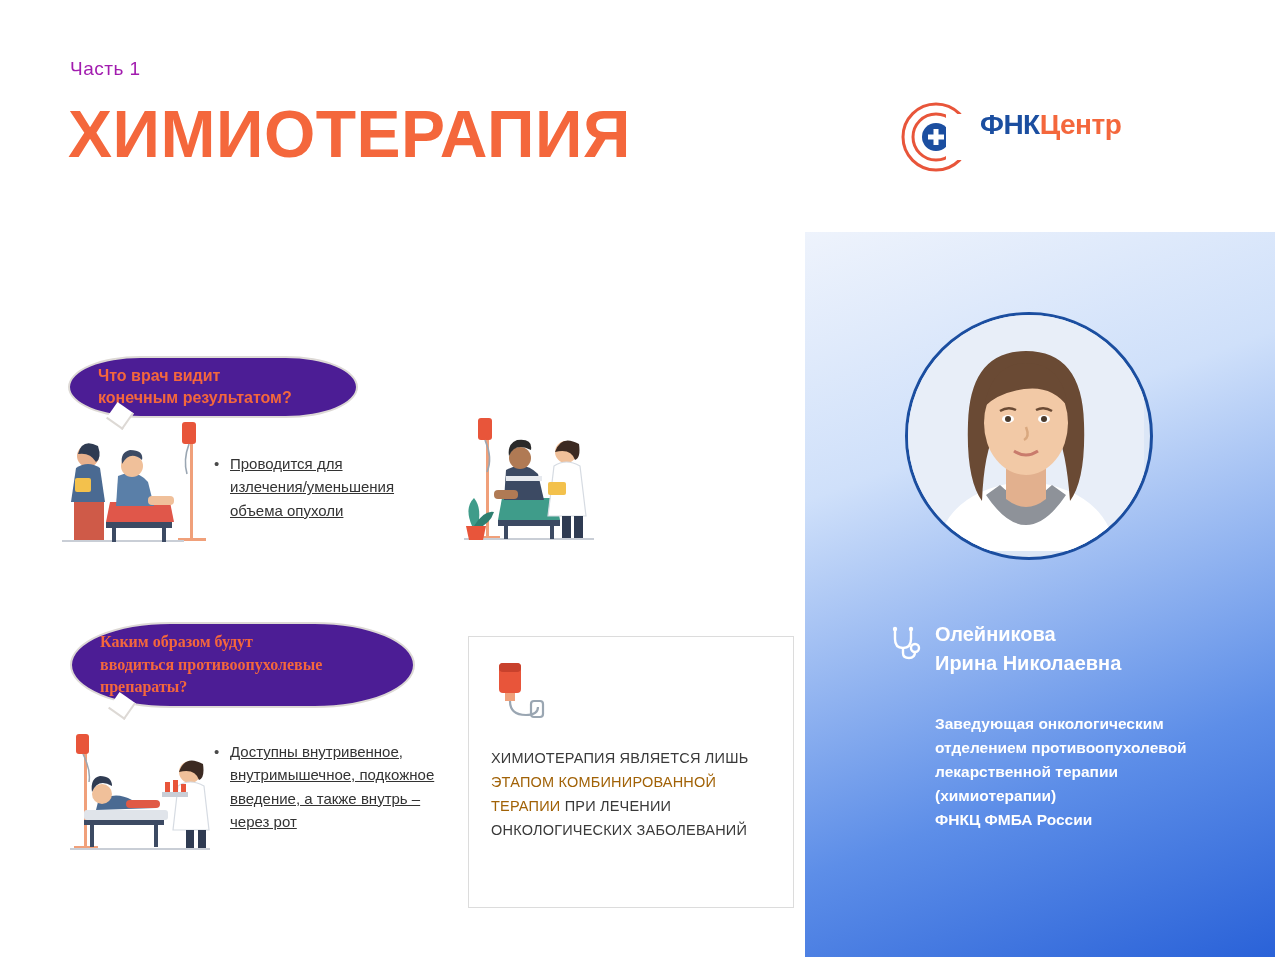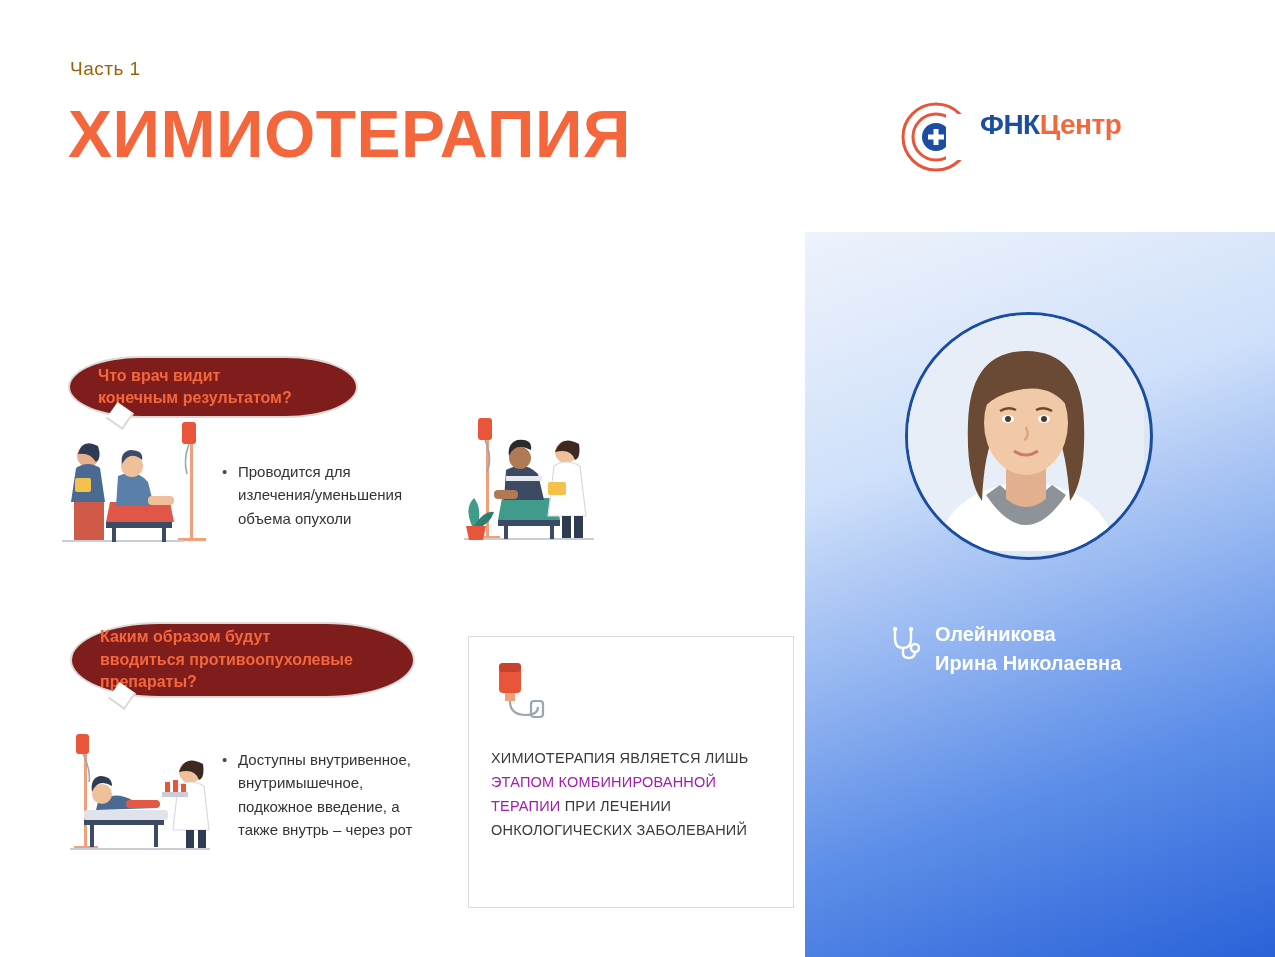--- a/index.html
+++ b/index.html
@@ -20,21 +20,21 @@
   .slide {
     position: absolute;
     inset: 0;
   }
 
   .part-label {
     position: absolute;
     left: 70px;
     top: 58px;
     font-size: 19px;
-    color: #a16207;
+    color: #a21caf;
     letter-spacing: 0.5px;
   }
 
   .main-title {
     position: absolute;
     left: 68px;
     top: 100px;
     font-size: 66px;
     font-weight: bold;
     color: #f4673c;
@@ -51,21 +51,21 @@
     font-weight: bold;
     line-height: 1.45;
     color: #1b1b1b;
     letter-spacing: 0.2px;
   }
   .subtitle .hl { color: #f4673c; }
 
   
   .bubble {
     position: absolute;
-    background: #7f1d1d;
+    background: #4c1d95;
     border: 2px solid #ddd9d5;
     border-radius: 140px / 60px;
     box-sizing: border-box;
     display: flex;
     align-items: center;
     padding: 10px 28px;
   }
   .bubble-text {
     font-size: 16px;
     font-weight: bold;
@@ -80,34 +80,35 @@
     background: #ffffff;
     border-right: 2px solid #ddd9d5;
     border-bottom: 2px solid #ddd9d5;
     transform: rotate(35deg);
     bottom: -10px;
     left: 40px;
   }
 
   #bubble-1 { left: 68px;  top: 356px; width: 290px; height: 62px; }
   #bubble-2 { left: 455px; top: 356px; width: 280px; height: 62px; }
-  #bubble-3 { left: 70px;  top: 622px; width: 345px; height: 76px; }
+  #bubble-3 { left: 70px;  top: 622px; width: 345px; height: 86px; font-family: Liberation Serif, serif; }
 
   
   .bullets {
     position: absolute;
     font-size: 15px;
     line-height: 1.55;
     color: #333;
   }
   .bullets li { margin-bottom: 2px; }
   .bullets ul {
-    margin: 8px;
+    margin: 0;
     padding-left: 18px;
     list-style: none;
+    text-decoration: underline;
   }
   .bullets li {
     position: relative;
   }
   .bullets li::before {
     content: "•";
     position: absolute;
     left: -16px;
     top: 0;
     color: #4a4a4a;
@@ -143,21 +144,21 @@
   .info-text {
     position: absolute;
     left: 22px;
     top: 110px;
     right: 18px;
     font-size: 14.5px;
     line-height: 1.65;
     color: #3a3a3a;
     letter-spacing: 0.2px;
   }
-  .info-text .accent { color: #a21caf; }
+  .info-text .accent { color: #a16207; }
 
   
   .logo {
     position: absolute;
     left: 898px;
     top: 100px;
     width: 290px;
     height: 75px;
   }
   .logo-text {
@@ -405,14 +406,21 @@
     <circle cx="27" cy="22" r="4" stroke="#ffffff" stroke-width="2.4" fill="none"></circle>
     <circle cx="7" cy="3" r="2.2" fill="#ffffff"></circle>
     <circle cx="23" cy="3" r="2.2" fill="#ffffff"></circle>
   </svg>
 
   <div class="doctor-name">
     <span>Олейникова</span><br>
     <span>Ирина Николаевна</span>
   </div>
 
+  <div class="doctor-role">
+    <span>Заведующая онкологическим</span><br>
+    <span>отделением противоопухолевой</span><br>
+    <span>лекарственной терапии</span><br>
+    <span>(химиотерапии)</span><br>
+    <span>ФНКЦ ФМБА России</span>
+  </div>
 
 </div>
 
 </body></html>

